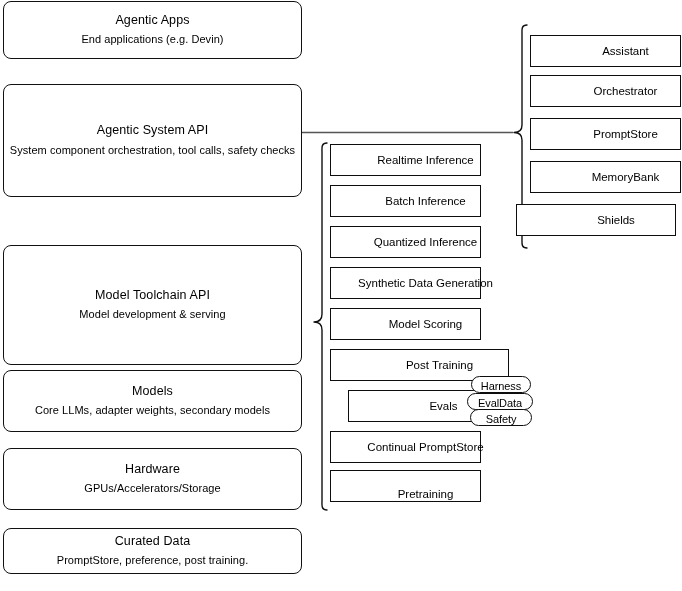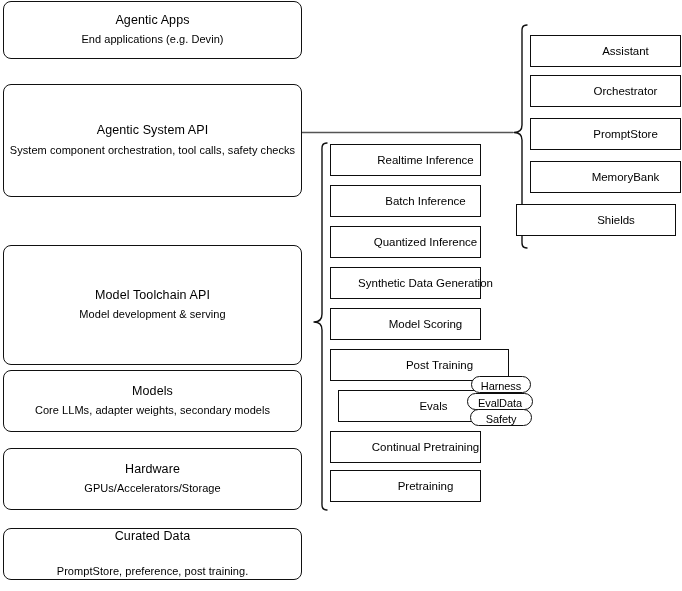--- a/index.html
+++ b/index.html
@@ -154,21 +154,21 @@
     <div class="box layer-box" style="left:3px;  top:370px; width:299px; height:62px;">
       <div class="layer-title">Models</div>
       <div class="layer-sub">Core LLMs, adapter weights, secondary models</div>
     </div>
 
     <div class="box layer-box" style="left:3px;  top:448px; width:299px; height:62px;">
       <div class="layer-title">Hardware</div>
       <div class="layer-sub">GPUs/Accelerators/Storage</div>
     </div>
 
-    <div class="box layer-box" style="left:3px;  top:528px; width:299px; height:52px;justify-content:space-between;">
+    <div class="box layer-box" style="left:3px;  top:528px; width:299px; height:46px;">
       <div class="layer-title">Curated Data</div>
       <div class="layer-sub">PromptStore, preference, post training.</div>
     </div>
 
     <div class="box item-box" style="left:330px; top:144px; width:151px;">
       <div class="item-label">Realtime Inference</div>
     </div>
     <div class="box item-box" style="left:330px; top:185px; width:151px;">
       <div class="item-label">Batch Inference</div>
     </div>
@@ -177,27 +177,27 @@
     </div>
     <div class="box item-box" style="left:330px; top:267px; width:151px;">
       <div class="item-label">Synthetic Data Generation</div>
     </div>
     <div class="box item-box" style="left:330px; top:308px; width:151px;">
       <div class="item-label">Model Scoring</div>
     </div>
     <div class="box item-box" style="left:330px; top:349px; width:179px;">
       <div class="item-label">Post Training</div>
     </div>
-    <div class="box item-box" style="left:338px; top:390px; width:151px;">
+    <div class="box item-box" style="left:348px; top:390px; width:151px;">
       <div class="item-label">Evals</div>
     </div>
     <div class="box item-box" style="left:330px; top:431px; width:151px;">
-      <div class="item-label">Continual Pretraining</div>
-    </div>
-    <div class="box item-box" style="left:330px; top:470px; width:151px;">
+      <div class="item-label">Continual PromptStore</div>
+    </div>
+    <div class="box item-box" style="left:330px; top:470px; width:151px;justify-content:flex-end;">
       <div class="item-label">Pretraining</div>
     </div>
 
     <div class="tag-pill" style="left:471px; top:376px; width:60px;">
       <div class="tag-label">Harness</div>
     </div>
     <div class="tag-pill" style="left:467px; top:393px; width:66px;">
       <div class="tag-label">EvalData</div>
     </div>
     <div class="tag-pill" style="left:470px; top:409px; width:62px;">

